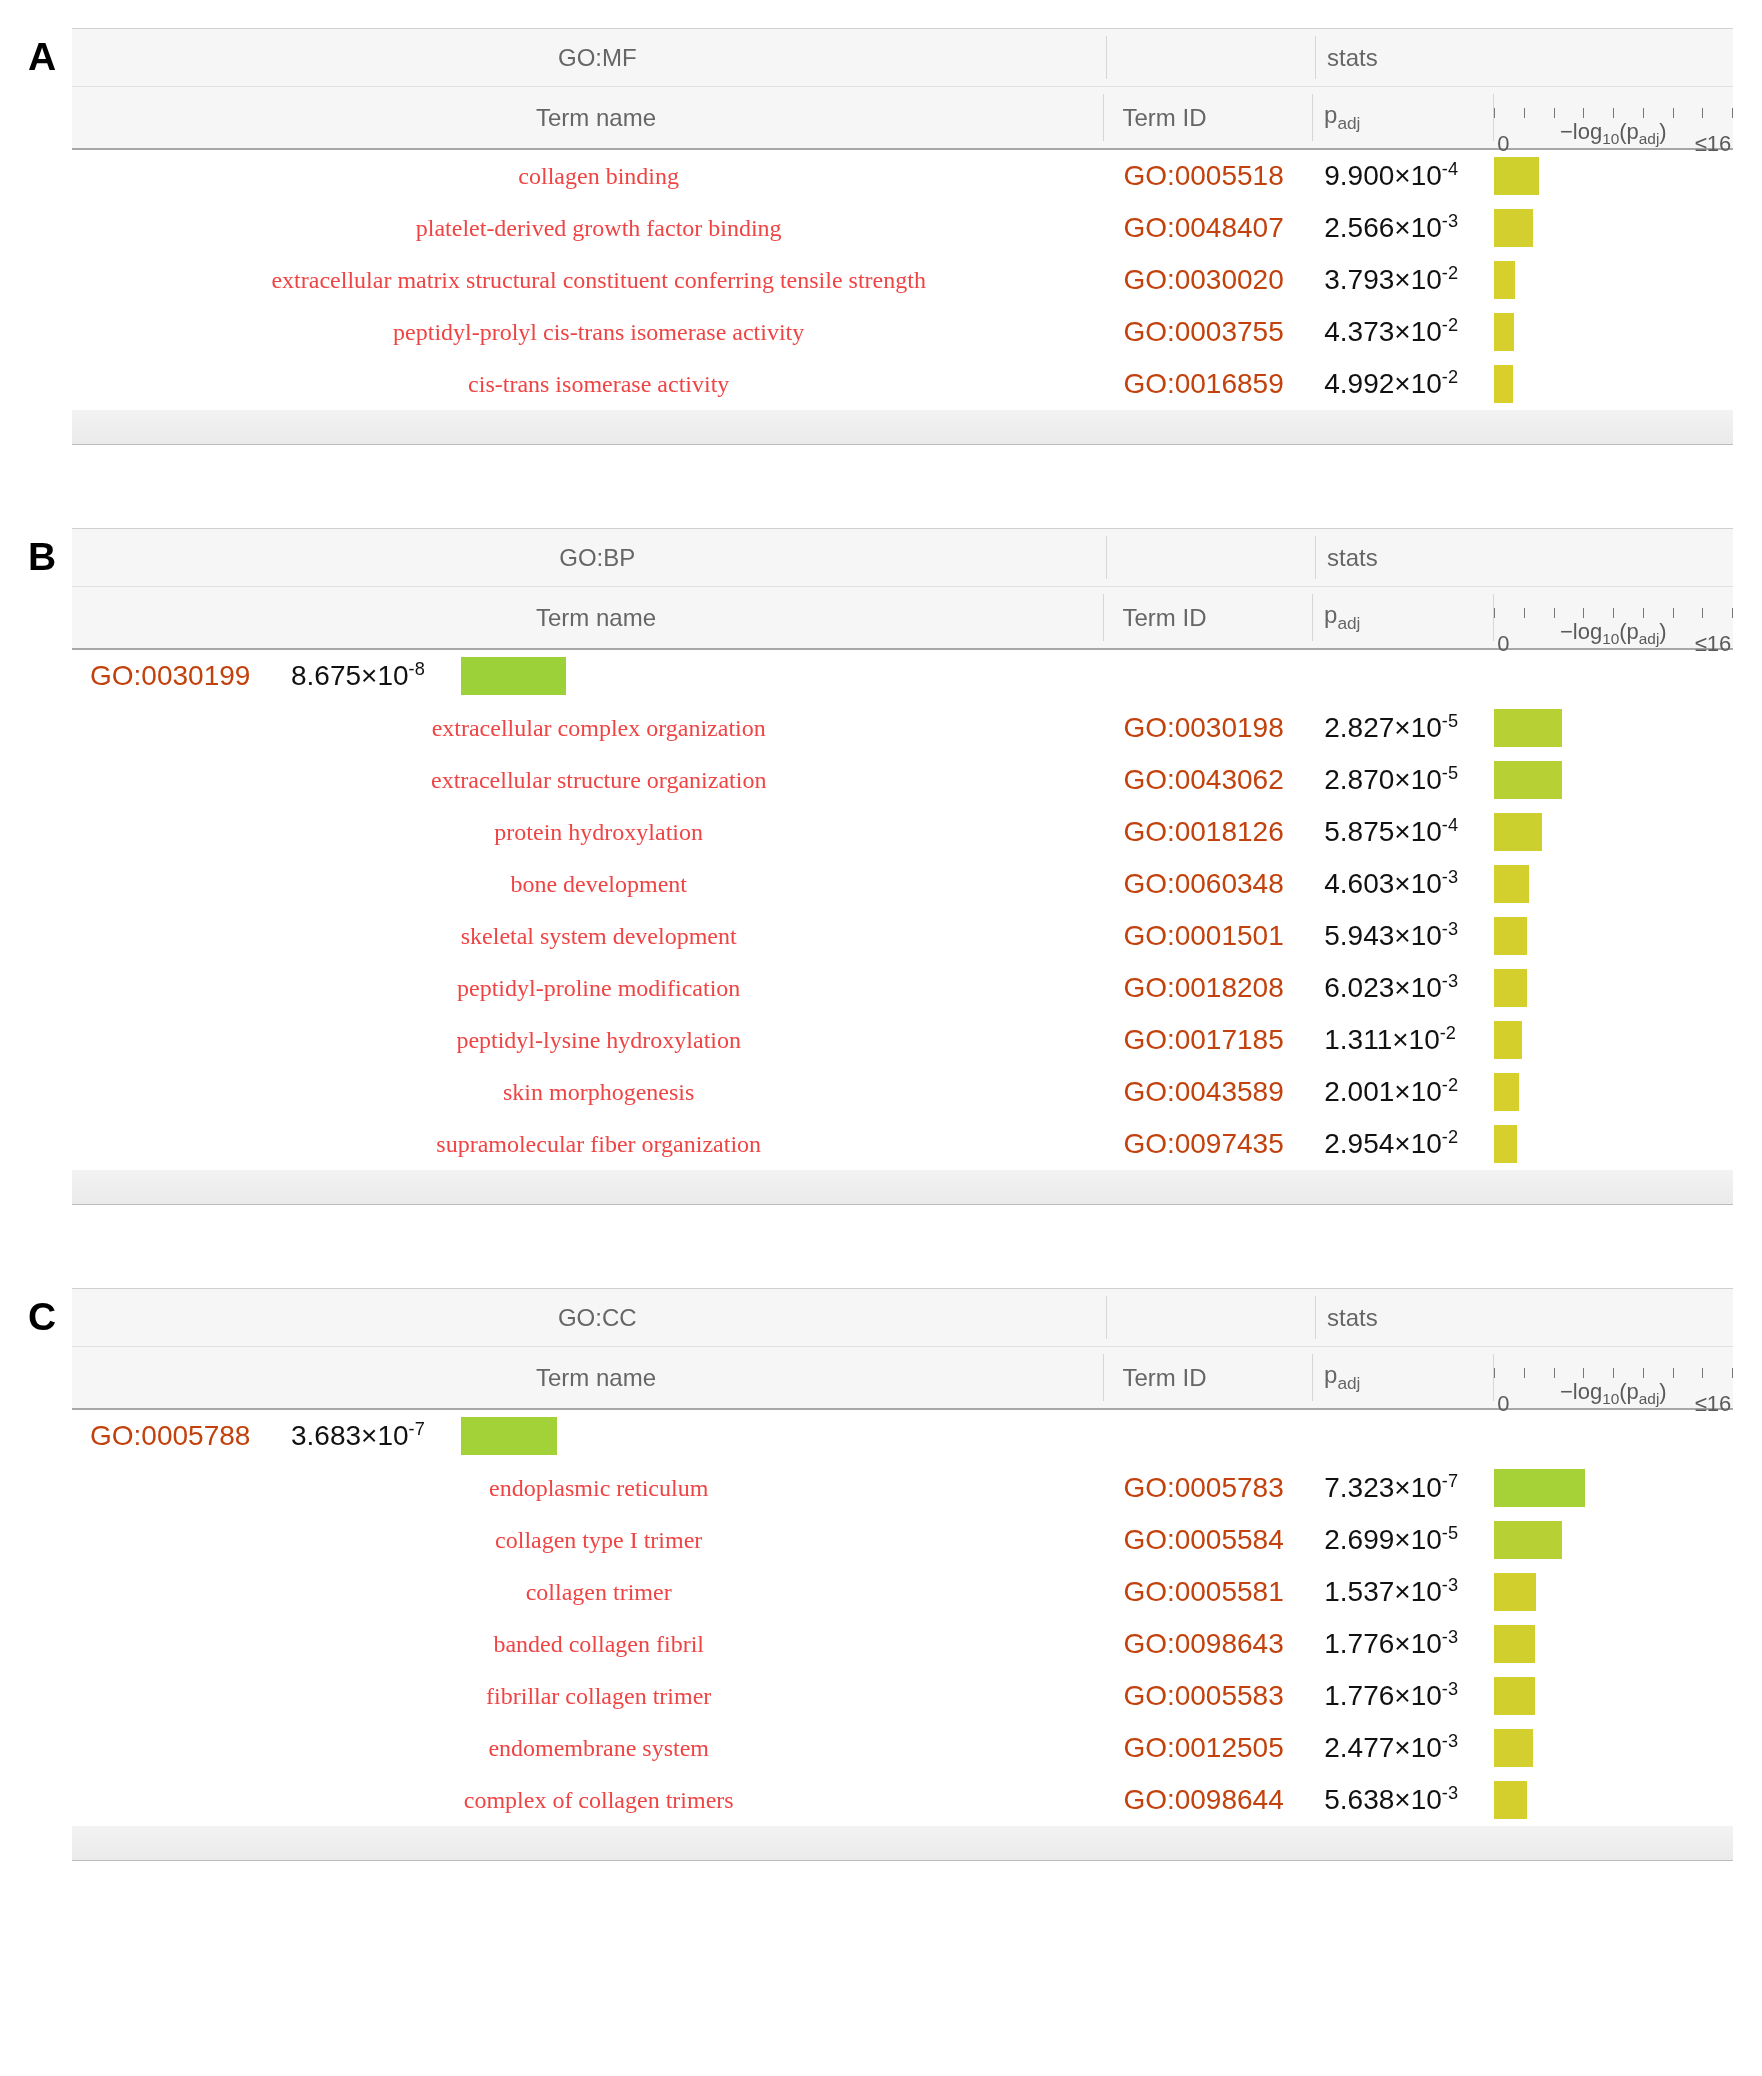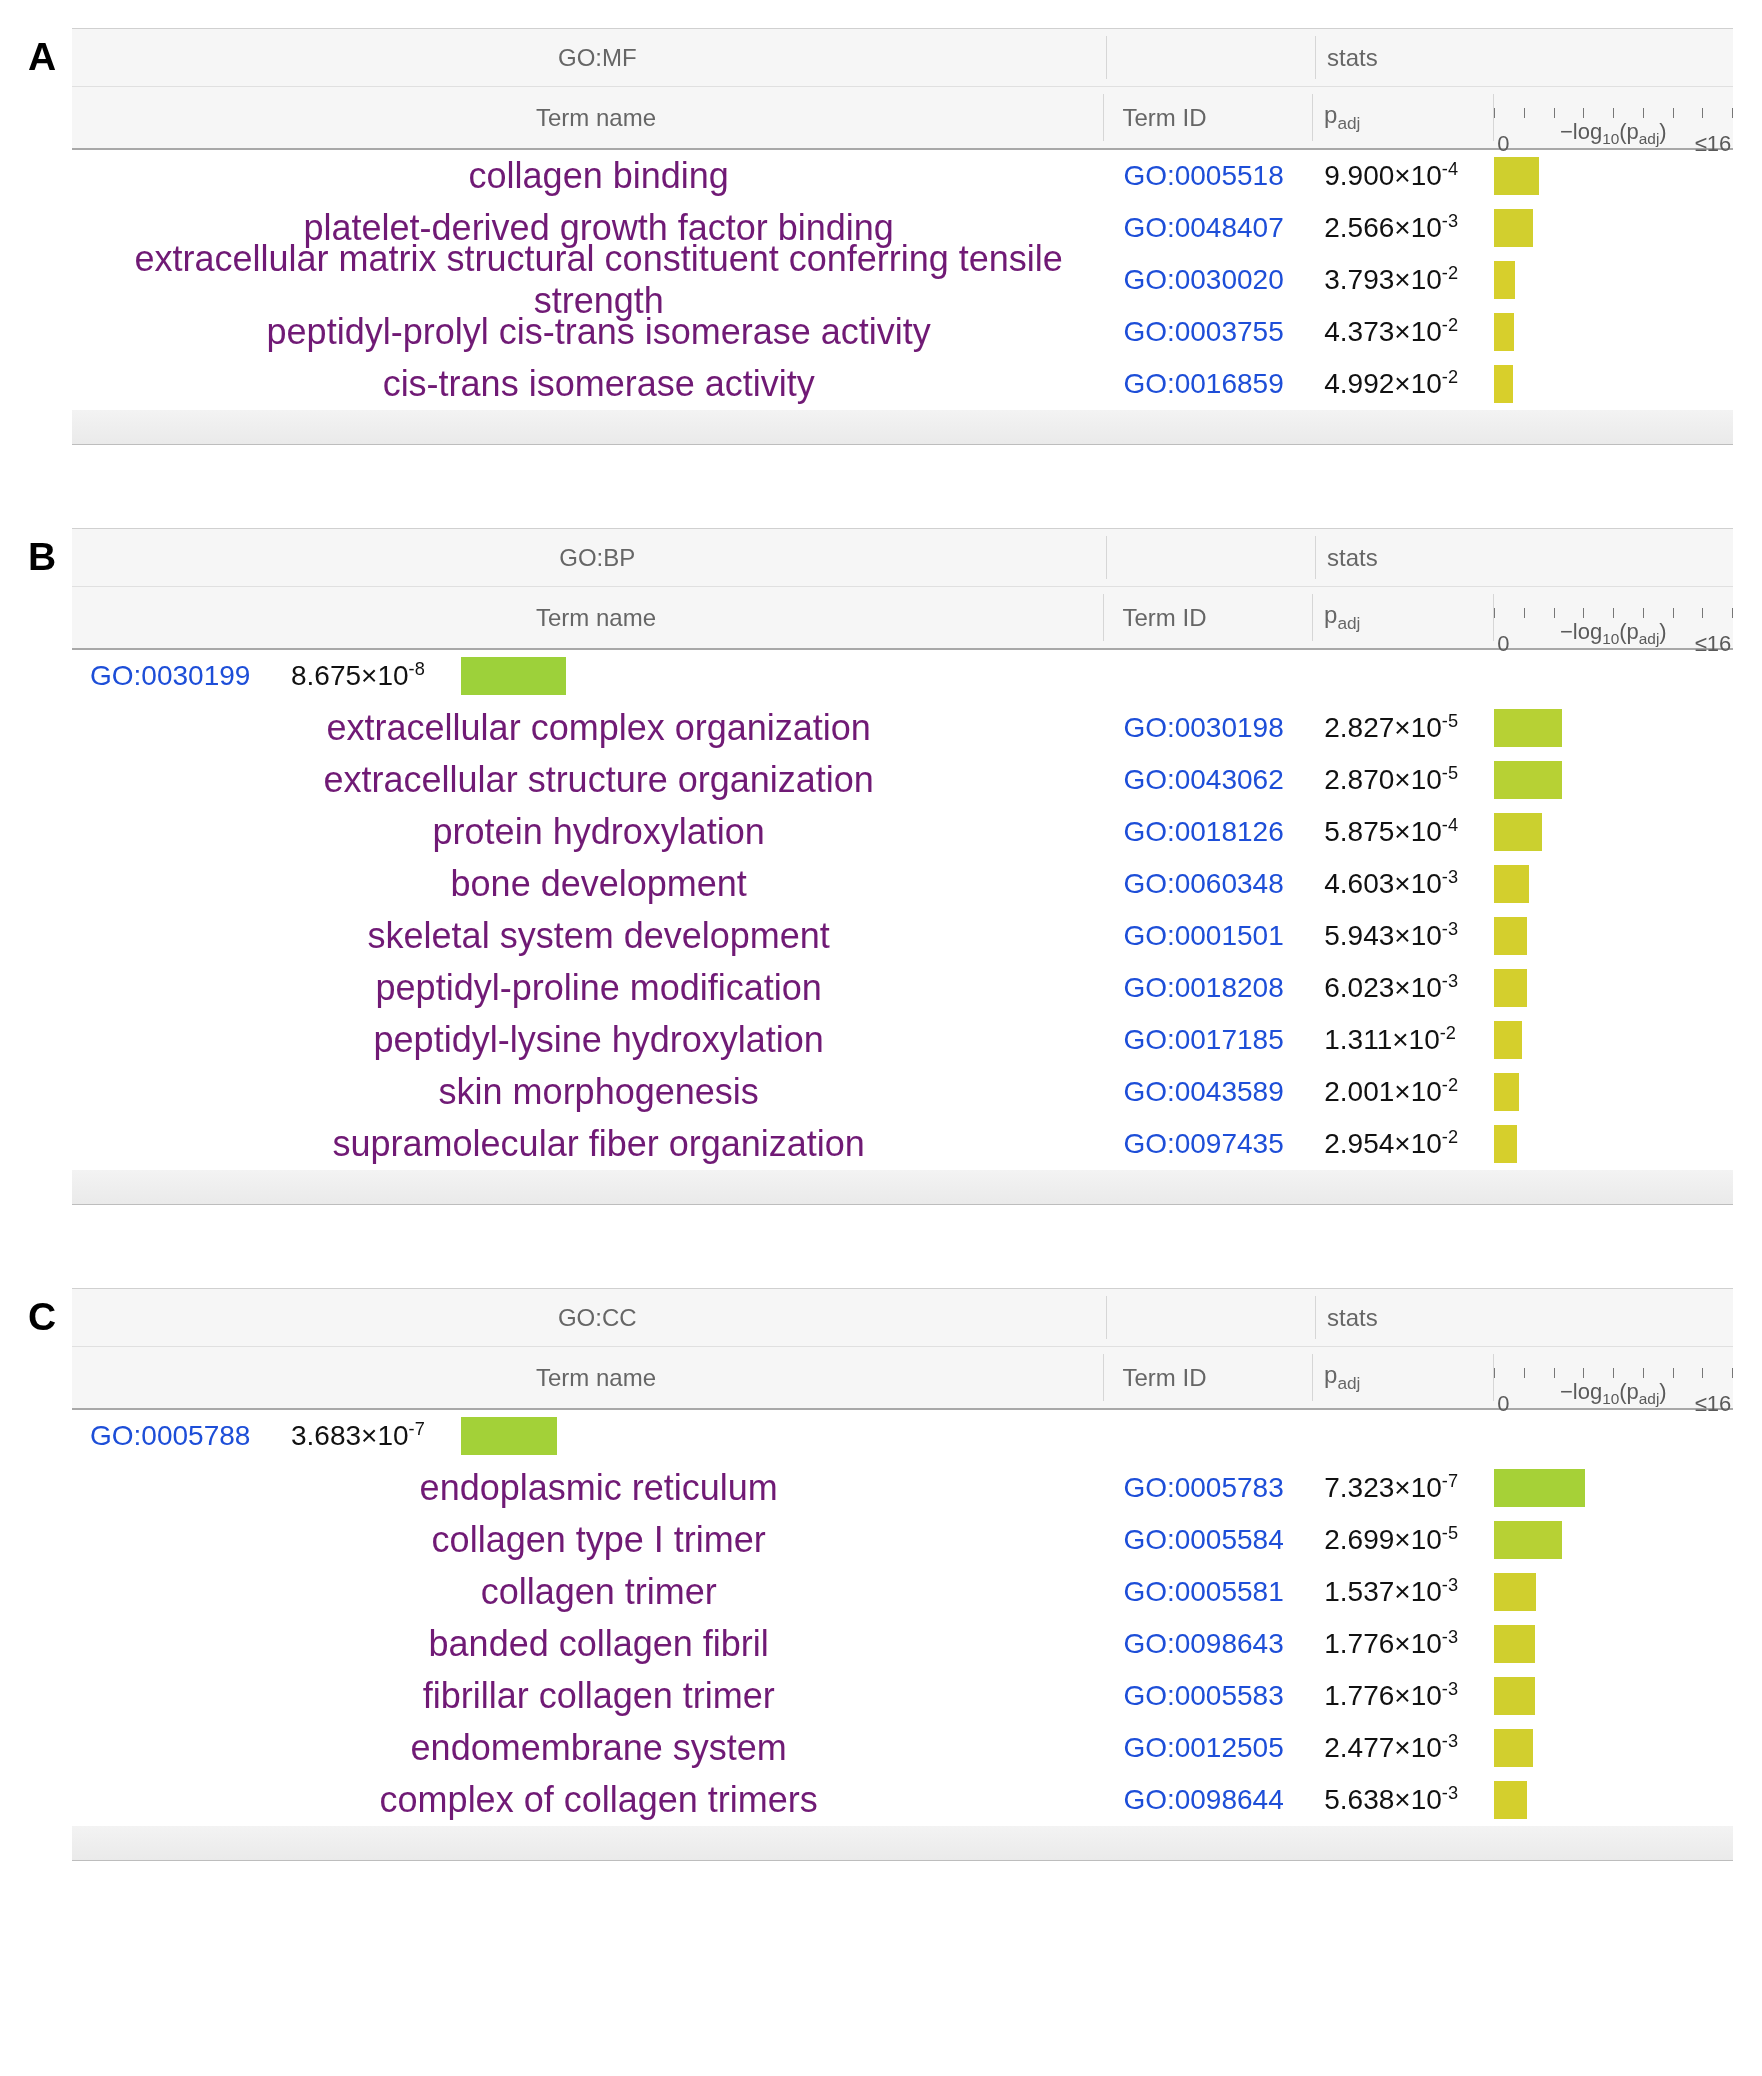--- a/index.html
+++ b/index.html
@@ -78,22 +78,22 @@
   .axis-ticks span {
     position: absolute; bottom: 0;
     width: 0.9px; height: 9.2px; background: #777;
   }
   .data-row {
     display: flex; align-items: center;
     height: 52px;
     border-bottom: 0;
     color: #1a1a1a;
   }
-  .data-row .col-name { color: #701a75; font-size: 36px; padding-left: 20px;}
-  .data-row .col-id   { color: #1d4ed8; font-size: 28px; }
+  .data-row .col-name { color: #ef4444; font-size: 24px; padding-left: 20px; font-family: Liberation Serif, serif;}
+  .data-row .col-id   { color: #c2410c; font-size: 28px; }
   .data-row .col-padj { color: #111; font-size: 28px; white-space: nowrap; }
   .data-row .col-padj sup { font-size: 0.65em; }
   .bar-cell { height: 100%; position: relative; }
   .bar {
     position: absolute; left: 0.9px; top: 7.4px; bottom: 7.4px;
     border-radius: 0;
   }
   .footer-row {
     height: 35px;
     background: linear-gradient(#f3f3f3,#eaeaea);

